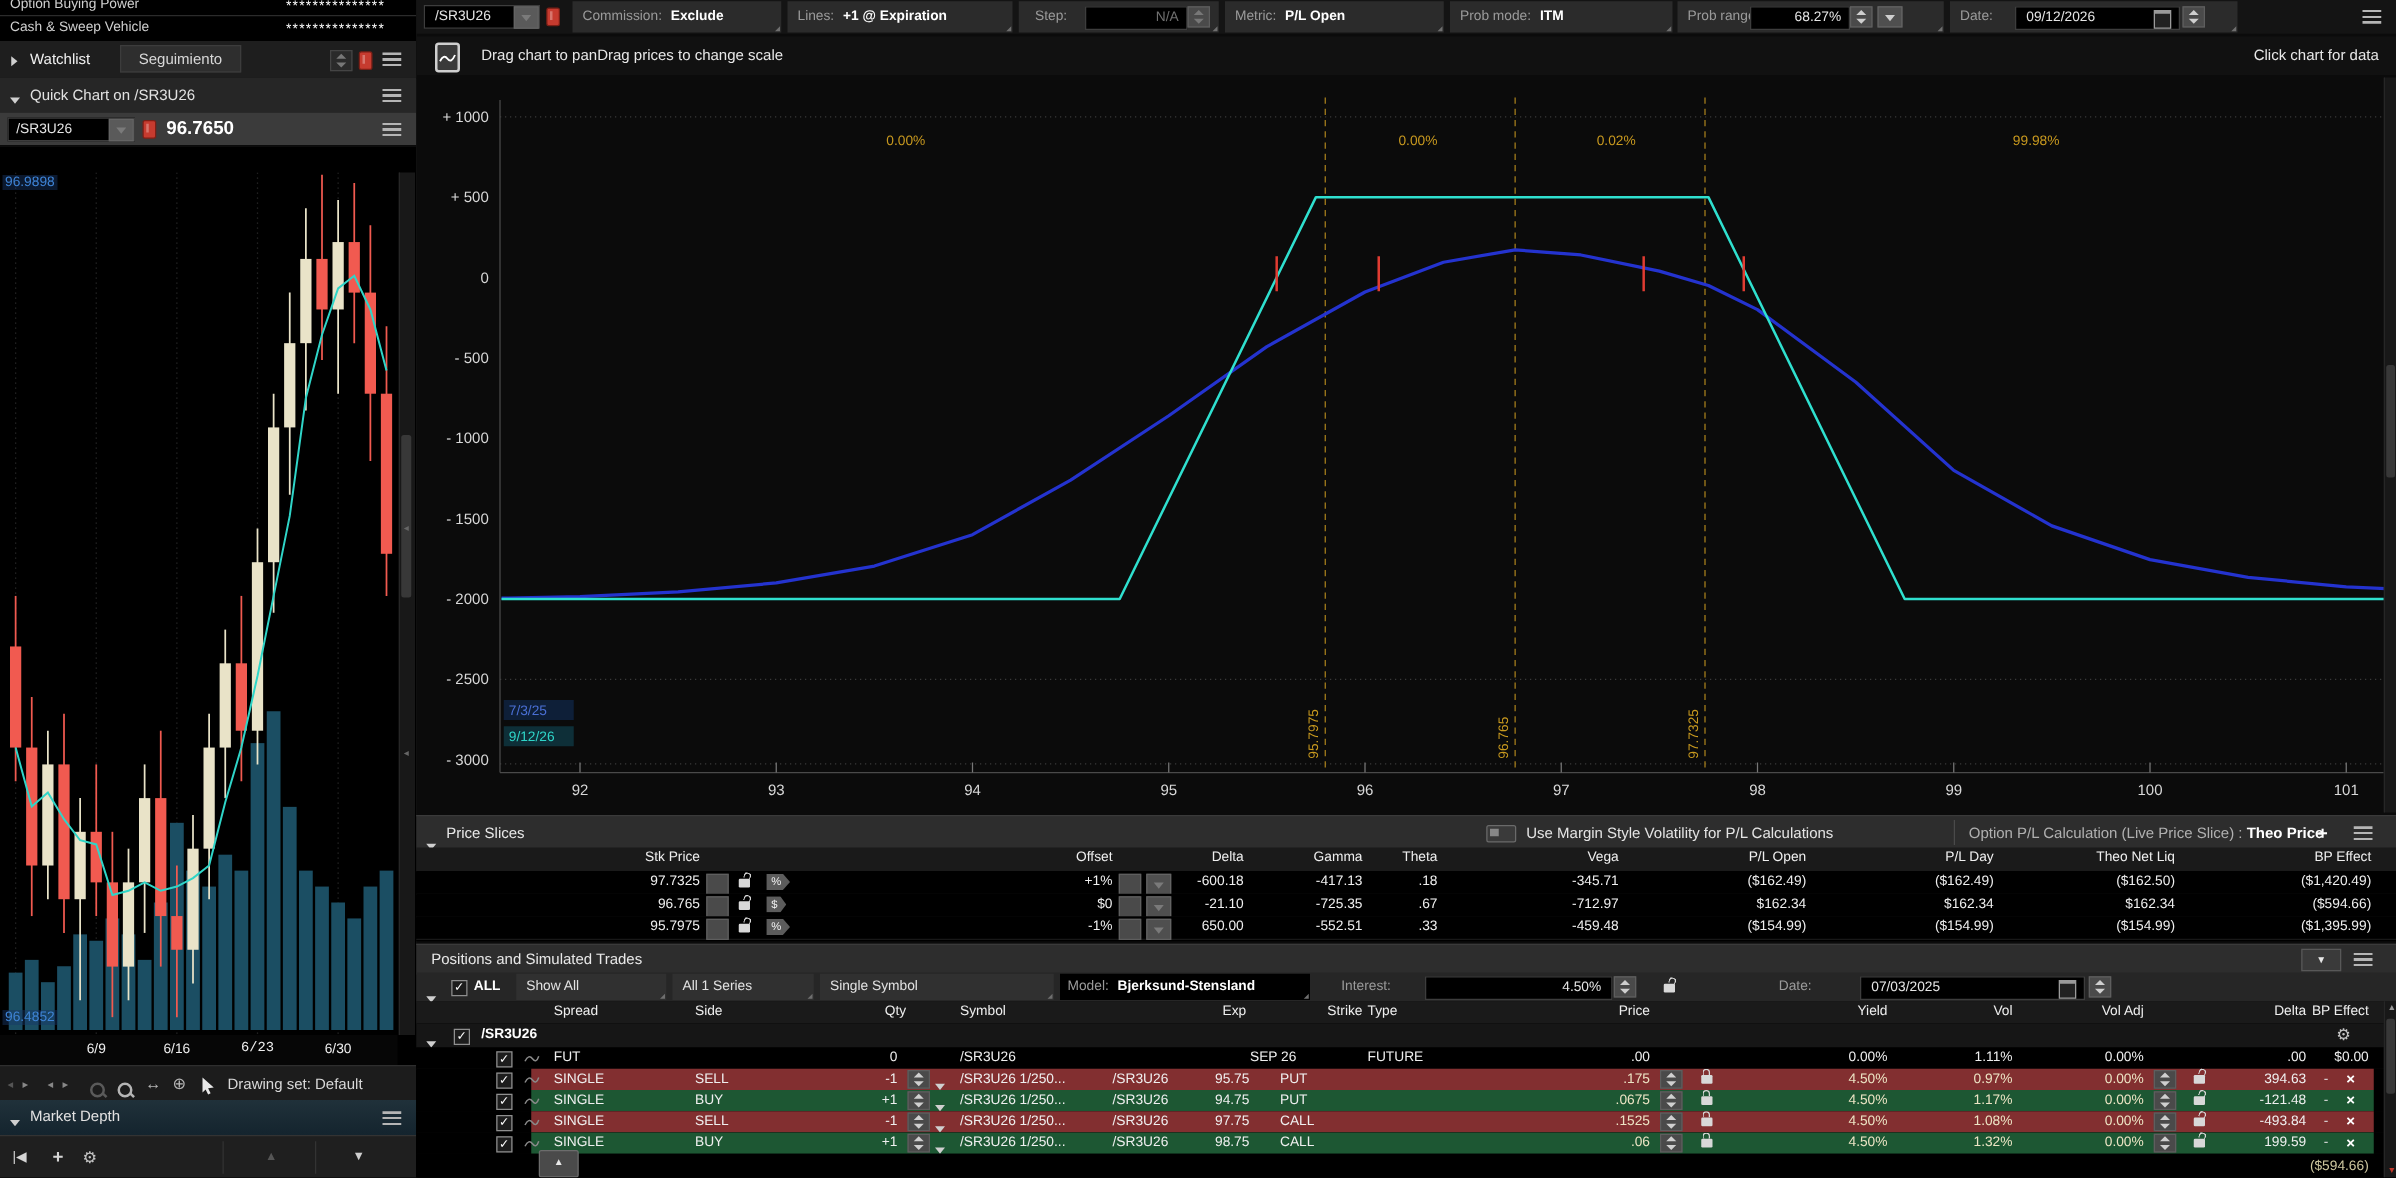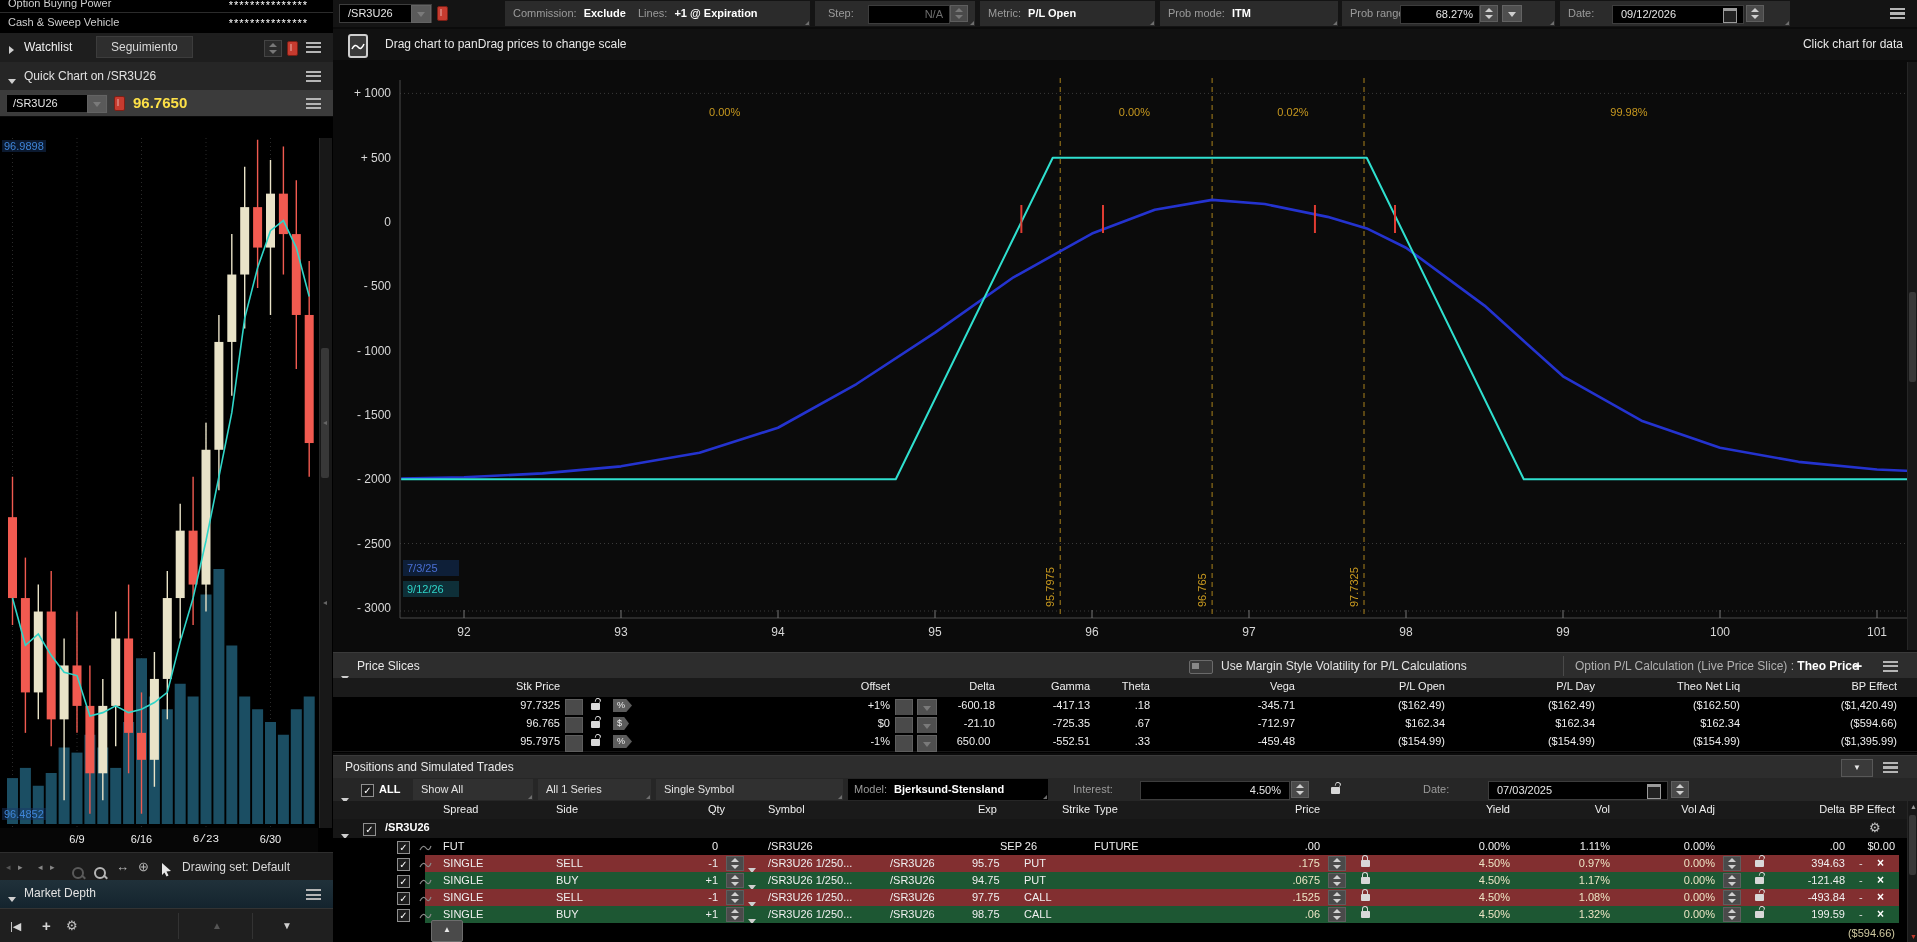--- a/index.html
+++ b/index.html
@@ -90,21 +90,21 @@
     <span class="abs" style="left:24px;top:7px;color:#e2e2e2;font-size:12px;">Quick Chart on /SR3U26</span>
     <span class="menu-icon" style="left:306px;top:9px;"></span>
   </div>
 
   <div class="abs" style="left:0;top:90px;width:333px;height:26px;background:#3b3b3b;border-bottom:1px solid #0a0a0a;">
     <span class="inputbox" style="left:6px;top:4px;width:100px;">
       <span class="abs" style="left:6px;">/SR3U26</span>
       <span class="ddbtn dim" style="right:0;top:0;height:16px;background:#5a5a5a;"></span>
     </span>
     <span class="badge" style="left:114px;top:6px;"></span>
-    <span class="abs b" style="left:133px;top:4px;font-size:15px;color:#fde047;">96.7650</span>
+    <span class="abs b" style="left:133px;top:4px;font-size:15px;color:#ffffff;">96.7650</span>
     <span class="menu-icon" style="left:306px;top:8px;"></span>
   </div>
 
 
   <svg id="mini-chart" class="abs" style="left:0;top:138px;" width="318" height="690">
       <line x1="12.5" y1="0" x2="12.5" y2="690" stroke="#2a2a2a" stroke-dasharray="1 3"></line>
       <line x1="77" y1="0" x2="77" y2="690" stroke="#2a2a2a" stroke-dasharray="1 3"></line>
       <line x1="141.5" y1="0" x2="141.5" y2="690" stroke="#2a2a2a" stroke-dasharray="1 3"></line>
       <line x1="206" y1="0" x2="206" y2="690" stroke="#2a2a2a" stroke-dasharray="1 3"></line>
       <line x1="270.5" y1="0" x2="270.5" y2="690" stroke="#2a2a2a" stroke-dasharray="1 3"></line>
@@ -234,21 +234,21 @@
 
 <div class="abs" id="main" style="left:333px;top:0;width:1584px;height:942px;background:#0b0b0b;">
 
   <div class="abs" style="left:0;top:0;width:1584px;height:27px;background:#141414;">
     <span class="inputbox" style="left:6px;top:4px;width:91px;">
       <span class="abs" style="left:8px;">/SR3U26</span>
       <span class="ddbtn dim" style="right:0;top:0;height:16px;background:#5a5a5a;"></span>
     </span>
     <span class="badge" style="left:104px;top:6px;"></span>
 
-    <span class="seg" style="left:125px;width:167px;margin-left:47px;">
+    <span class="seg" style="left:125px;width:167px;">
       <span class="lbl" style="margin-left:8px;">Commission:</span>
       <span class="val" style="margin-left:4px;">Exclude</span>
     </span>
     <span class="seg" style="left:297px;width:180px;">
       <span class="lbl" style="margin-left:8px;">Lines:</span>
       <span class="val" style="margin-left:4px;">+1 @ Expiration</span>
     </span>
     <span class="seg" style="left:482px;width:160px;">
       <span class="lbl" style="margin-left:13px;">Step:</span>
       <span class="inputbox" style="left:53px;top:4px;width:80px;color:#6f6f6f;text-align:right;"><span style="margin-right:6px;">N/A</span></span>
@@ -420,21 +420,21 @@
         <span class="cell r" style="left: 1449px; top: 0px; width: 115px;">($594.66)</span>
       </div>
       <div class="pos-row" style="top: 36px; height: 18px; border-bottom: 1px solid rgb(24, 24, 24);">
         <span class="cell r" style="left: 137px; top: 0px; width: 90px;">95.7975</span>
         <span class="spin" style="left: 232px; top: 2px;"></span>
         <span class="lock open" style="left: 258px; top: 6px;"></span>
         <span class="tag" style="left: 280px; top: 2px;">%</span>
         <span class="cell r" style="left: 477px; top: 0px; width: 80px;">-1%</span>
         <span class="spin" style="left: 562px; top: 2px;"></span>
         <span class="ddbtn dim" style="left: 584px; top: 2px;"></span>
-        <span class="cell r" style="left: 598px; top: 0px; width: 85px; text-align: center;">650.00</span>
+        <span class="cell r" style="left: 577px; top: 0px; width: 85px;">650.00</span>
         <span class="cell r" style="left: 669px; top: 0px; width: 88px;">-552.51</span>
         <span class="cell r" style="left: 762px; top: 0px; width: 55px;">.33</span>
         <span class="cell r" style="left: 862px; top: 0px; width: 100px;">-459.48</span>
         <span class="cell r" style="left: 1007px; top: 0px; width: 105px;">($154.99)</span>
         <span class="cell r" style="left: 1157px; top: 0px; width: 105px;">($154.99)</span>
         <span class="cell r" style="left: 1297px; top: 0px; width: 110px;">($154.99)</span>
         <span class="cell r" style="left: 1449px; top: 0px; width: 115px;">($1,395.99)</span>
       </div>
     </div>
 

